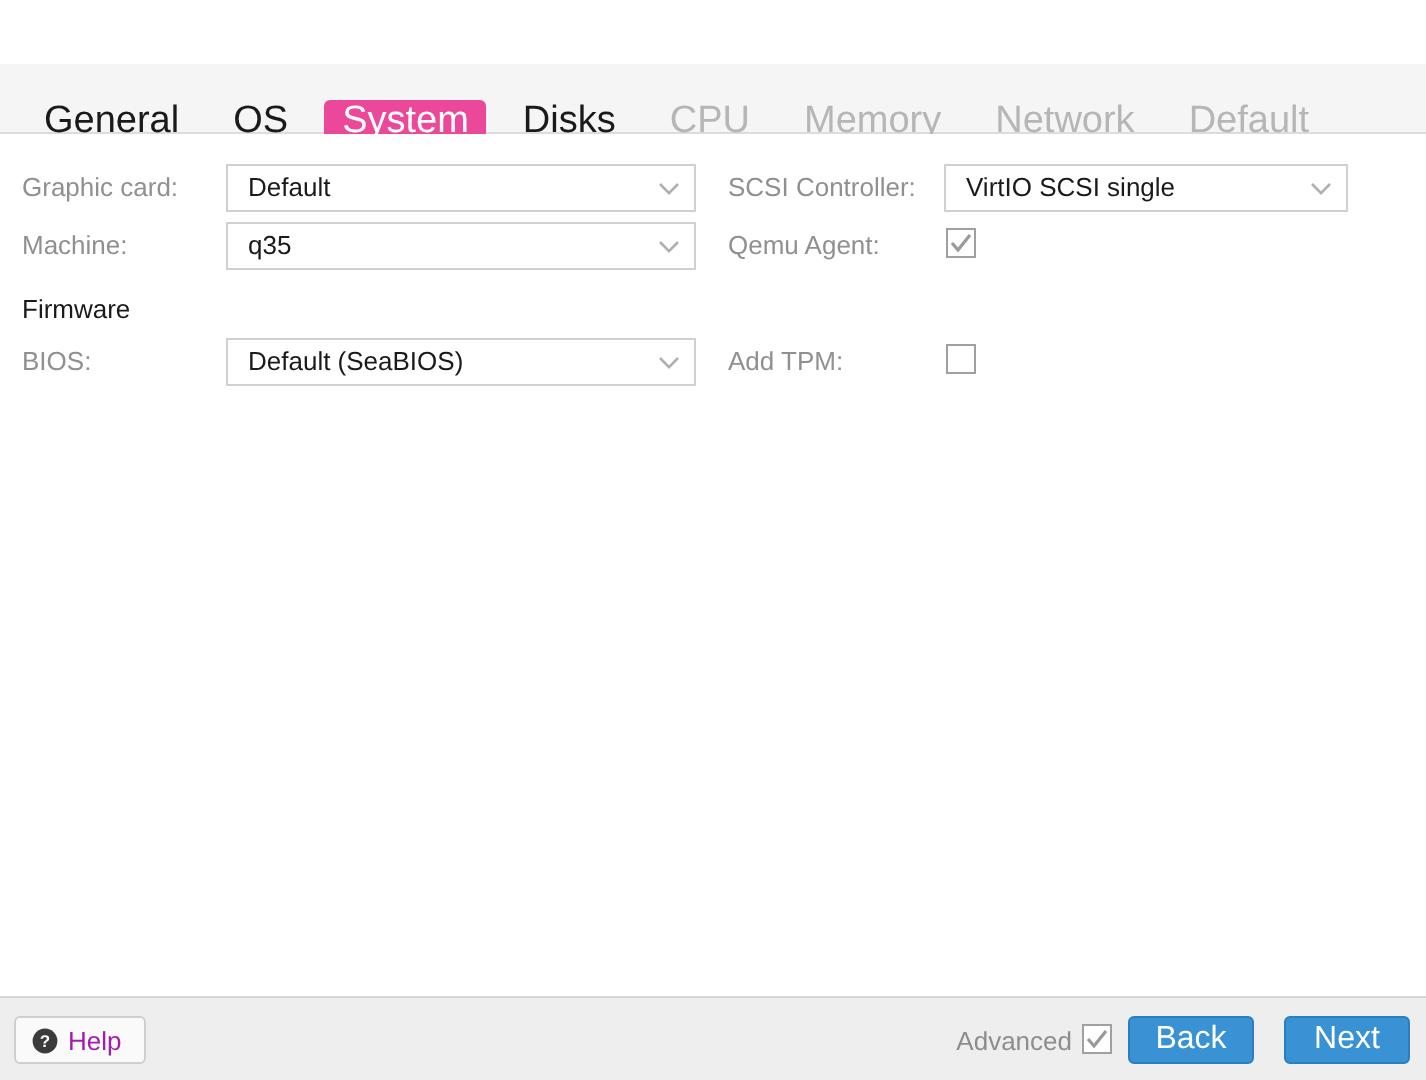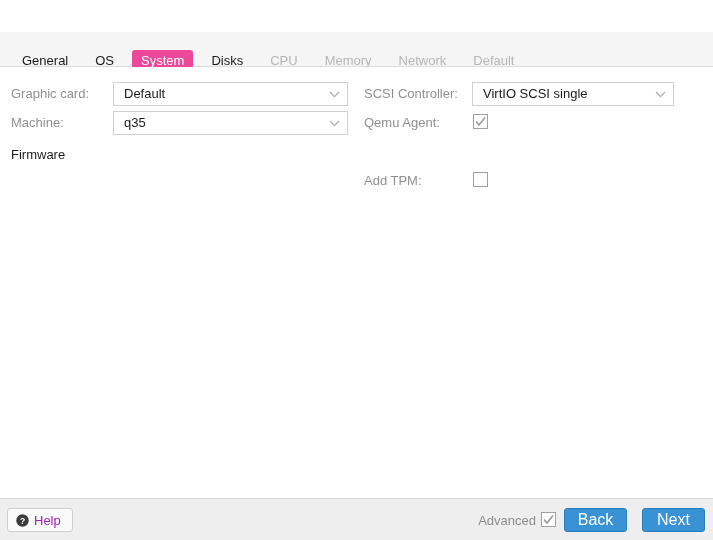--- a/index.html
+++ b/index.html
@@ -56,21 +56,21 @@
     width: 713px;
     height: 35px;
     background: #f5f5f5;
     border-bottom: 1px solid #dcdcdc;
     box-sizing: border-box;
     display: flex;
     align-items: center;
     padding-left: 13px;
   }
   .tab {
-    font-size: 13px;
+    font-size: 19px;
     color: #1a1a1a;
     padding: 3px 9px 4px 9px;
     margin-right: 9px;
     border-radius: 3px;
     white-space: nowrap;
     cursor: pointer;
     line-height: 16px;
     margin-top: 24px;
   }
   .tab.disabled {
@@ -266,20 +266,31 @@
                 <path d="M1 1 L5.5 5.6 L10 1" fill="none" stroke="#b0b0b0" stroke-width="1.3"></path>
               </svg>
           </span>
         </div>
       </div>
 
       <div class="field-row" style="top:77px;">
         <div class="flabel section">Firmware</div>
       </div>
 
+      <div class="field-row" style="top:102px;">
+        <div class="flabel">BIOS:</div>
+        <div class="select-box">
+          <span class="select-value">Default (SeaBIOS)</span>
+          <span class="chev">
+            <svg width="11" height="7" viewBox="0 0 11 7">
+                <path d="M1 1 L5.5 5.6 L10 1" fill="none" stroke="#b0b0b0" stroke-width="1.3"></path>
+              </svg>
+          </span>
+        </div>
+      </div>
     </div>
 
     <div class="col-right">
 
       <div class="field-row" style="top:15px;">
         <div class="flabel">SCSI Controller:</div>
         <div class="select-box">
           <span class="select-value">VirtIO SCSI single</span>
           <span class="chev">
             <svg width="11" height="7" viewBox="0 0 11 7">

